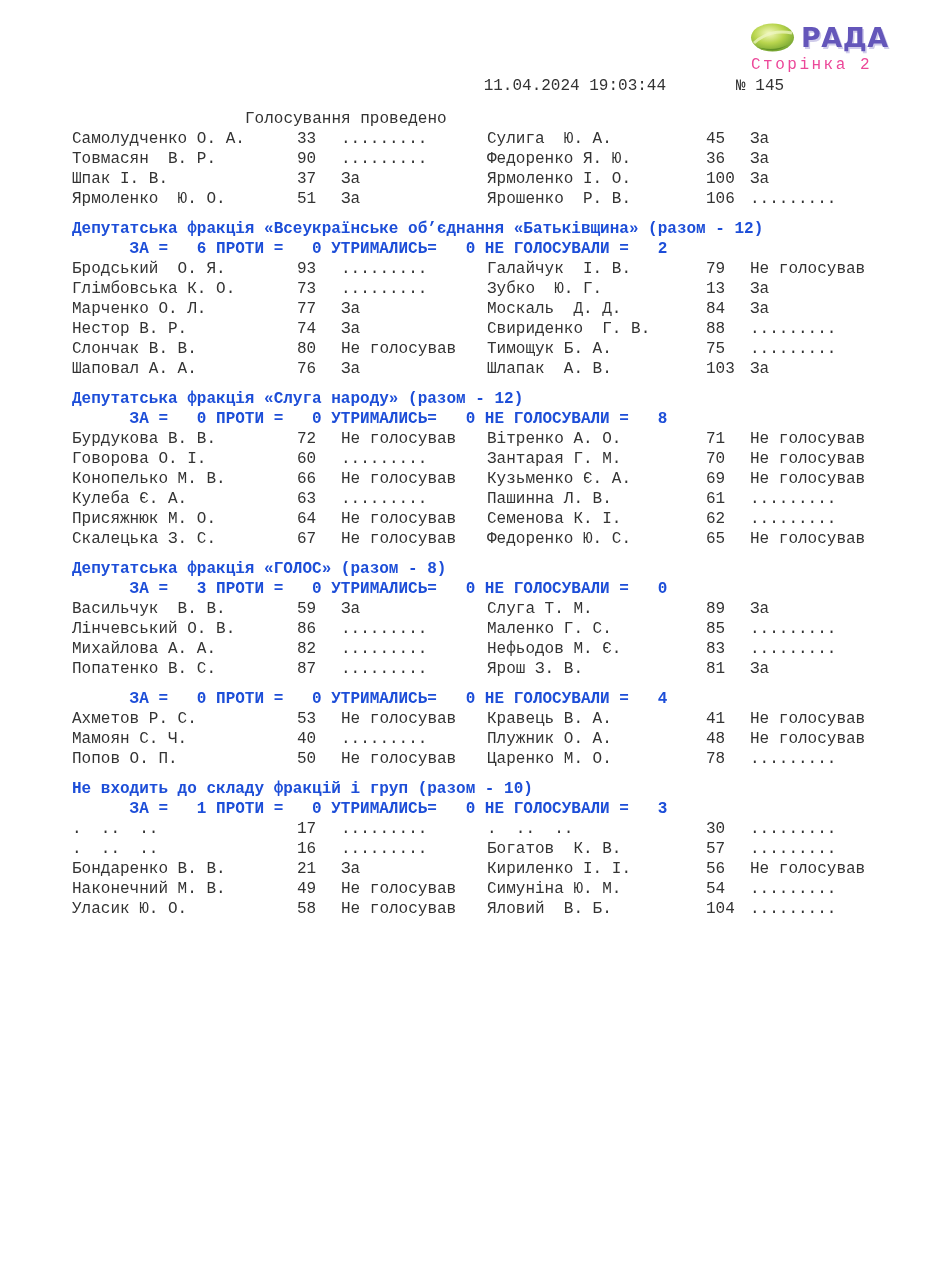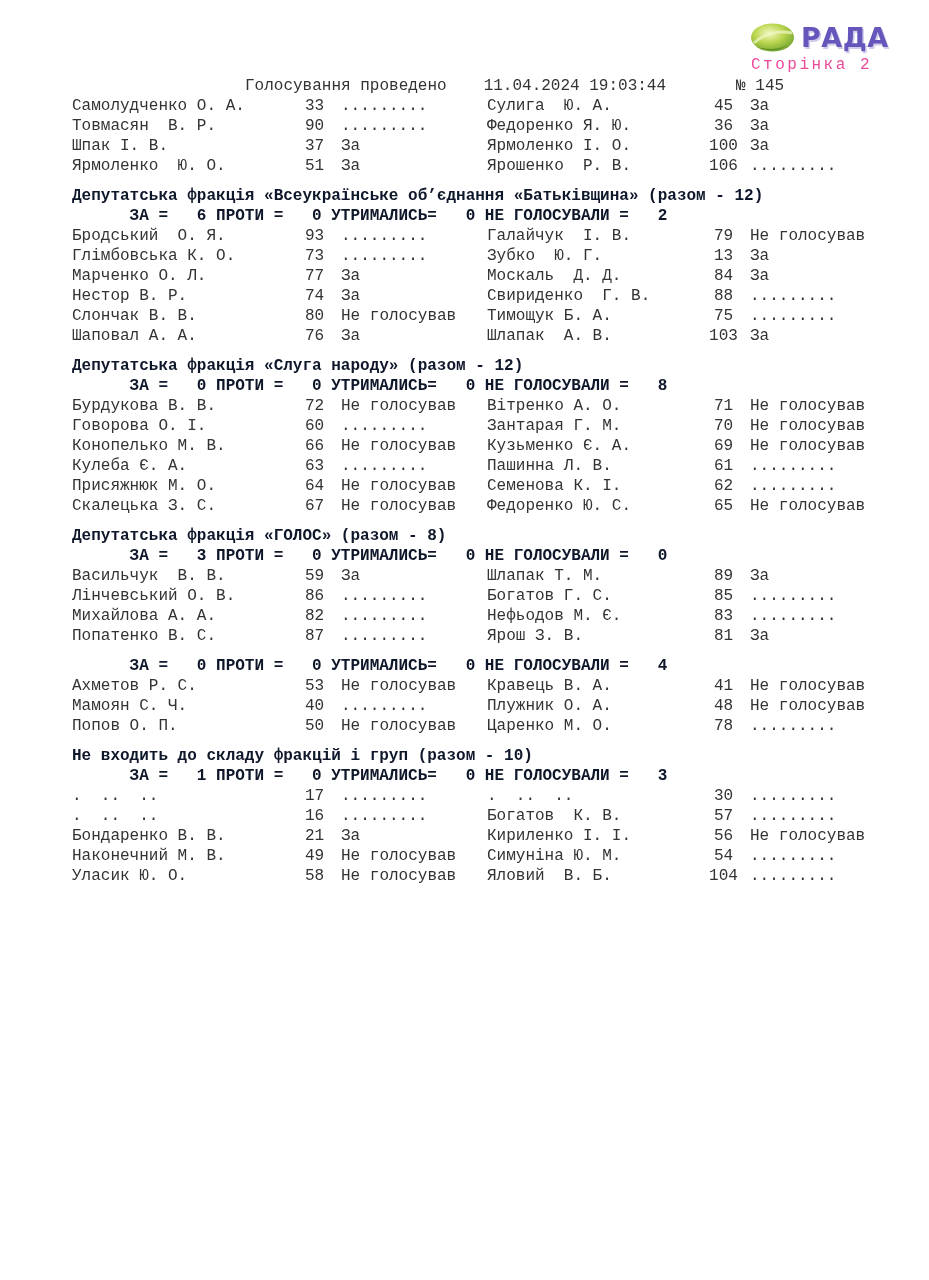--- a/index.html
+++ b/index.html
@@ -47,34 +47,34 @@
   .content {
     position: absolute;
     top: 76px;
     left: 72px;
     width: 816px;
   }
   .header-line {
     display: flex;
     white-space: pre;
   }
-  .hl-title   { margin-left: 173px; }
+  .hl-title   { margin-left: 173px; margin-top: 33px; }
   .hl-datetime{ margin-left: 37px; }
   .hl-number  { margin-left: 70px; }
   .row {
     display: grid;
     grid-template-columns: 225px 35px 155px 219px 35px 138px;
     white-space: pre;
   }
-  .cell-num { text-align: center; }
+  .cell-num { text-align: left; }
   .cell-res { padding-left: 9px; }
   .section { margin-top: 10px; }
   .sec-title, .sec-summary {
     font-weight: bold;
-    color: #0f172a;
+    color: #1d4ed8;
     white-space: pre;
   }
 </style>
 </head>
 <body>
 
 <div class="page">
 
   <div class="logo">
     <svg width="46" height="31" viewBox="0 0 46 31">
@@ -123,22 +123,22 @@
           <div class="row"><span class="cell-name">Бурдукова В. В.</span><span class="cell-num">72</span><span class="cell-res">Не голосував</span><span class="cell-name">Вітренко А. О.</span><span class="cell-num">71</span><span class="cell-res">Не голосував</span></div>
           <div class="row"><span class="cell-name">Говорова О. І.</span><span class="cell-num">60</span><span class="cell-res">.........</span><span class="cell-name">Зантарая Г. М.</span><span class="cell-num">70</span><span class="cell-res">Не голосував</span></div>
           <div class="row"><span class="cell-name">Конопелько М. В.</span><span class="cell-num">66</span><span class="cell-res">Не голосував</span><span class="cell-name">Кузьменко Є. А.</span><span class="cell-num">69</span><span class="cell-res">Не голосував</span></div>
           <div class="row"><span class="cell-name">Кулеба Є. А.</span><span class="cell-num">63</span><span class="cell-res">.........</span><span class="cell-name">Пашинна Л. В.</span><span class="cell-num">61</span><span class="cell-res">.........</span></div>
           <div class="row"><span class="cell-name">Присяжнюк М. О.</span><span class="cell-num">64</span><span class="cell-res">Не голосував</span><span class="cell-name">Семенова К. І.</span><span class="cell-num">62</span><span class="cell-res">.........</span></div>
           <div class="row"><span class="cell-name">Скалецька З. С.</span><span class="cell-num">67</span><span class="cell-res">Не голосував</span><span class="cell-name">Федоренко Ю. С.</span><span class="cell-num">65</span><span class="cell-res">Не голосував</span></div>
         </div>
         <div class="section">
           <div class="sec-title">Депутатська фракція «ГОЛОС» (разом - 8)</div>
           <div class="sec-summary">      ЗА =   3 ПРОТИ =   0 УТРИМАЛИСЬ=   0 НЕ ГОЛОСУВАЛИ =   0</div>
-          <div class="row"><span class="cell-name">Васильчук  В. В.</span><span class="cell-num">59</span><span class="cell-res">За</span><span class="cell-name">Шлапак Т. М.</span><span class="cell-num">89</span><span class="cell-res">За</span></div>
-          <div class="row"><span class="cell-name">Лінчевський О. В.</span><span class="cell-num">86</span><span class="cell-res">.........</span><span class="cell-name">Богатов Г. С.</span><span class="cell-num">85</span><span class="cell-res">.........</span></div>
+          <div class="row"><span class="cell-name">Васильчук  В. В.</span><span class="cell-num">59</span><span class="cell-res">За</span><span class="cell-name">Слуга Т. М.</span><span class="cell-num">89</span><span class="cell-res">За</span></div>
+          <div class="row"><span class="cell-name">Лінчевський О. В.</span><span class="cell-num">86</span><span class="cell-res">.........</span><span class="cell-name">Маленко Г. С.</span><span class="cell-num">85</span><span class="cell-res">.........</span></div>
           <div class="row"><span class="cell-name">Михайлова А. А.</span><span class="cell-num">82</span><span class="cell-res">.........</span><span class="cell-name">Нефьодов М. Є.</span><span class="cell-num">83</span><span class="cell-res">.........</span></div>
           <div class="row"><span class="cell-name">Попатенко В. С.</span><span class="cell-num">87</span><span class="cell-res">.........</span><span class="cell-name">Ярош З. В.</span><span class="cell-num">81</span><span class="cell-res">За</span></div>
         </div>
         <div class="section">
           <div class="sec-summary">      ЗА =   0 ПРОТИ =   0 УТРИМАЛИСЬ=   0 НЕ ГОЛОСУВАЛИ =   4</div>
           <div class="row"><span class="cell-name">Ахметов Р. С.</span><span class="cell-num">53</span><span class="cell-res">Не голосував</span><span class="cell-name">Кравець В. А.</span><span class="cell-num">41</span><span class="cell-res">Не голосував</span></div>
           <div class="row"><span class="cell-name">Мамоян С. Ч.</span><span class="cell-num">40</span><span class="cell-res">.........</span><span class="cell-name">Плужник О. А.</span><span class="cell-num">48</span><span class="cell-res">Не голосував</span></div>
           <div class="row"><span class="cell-name">Попов О. П.</span><span class="cell-num">50</span><span class="cell-res">Не голосував</span><span class="cell-name">Царенко М. О.</span><span class="cell-num">78</span><span class="cell-res">.........</span></div>
         </div>
         <div class="section">

